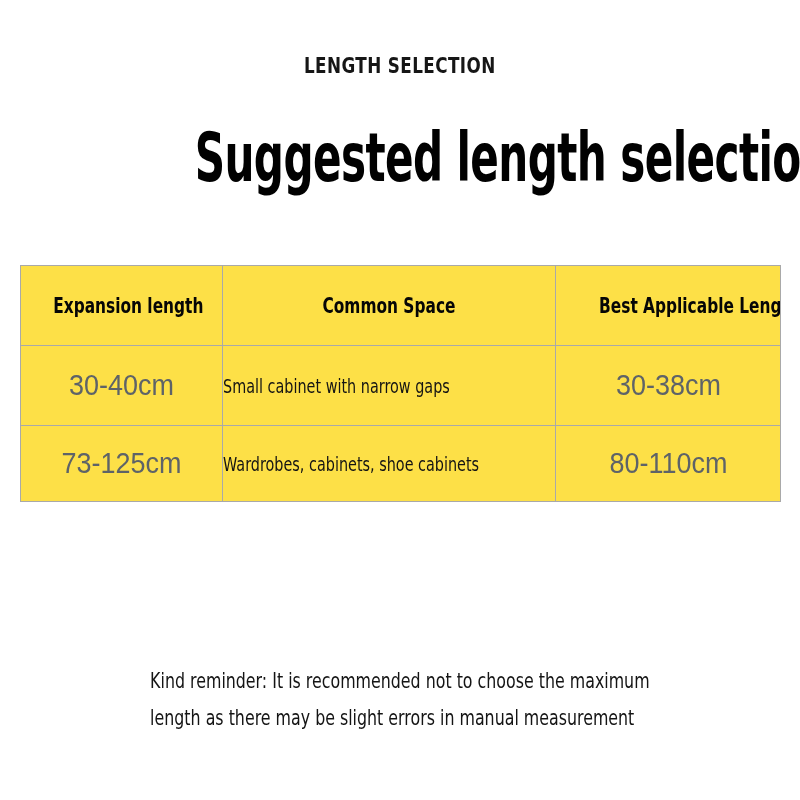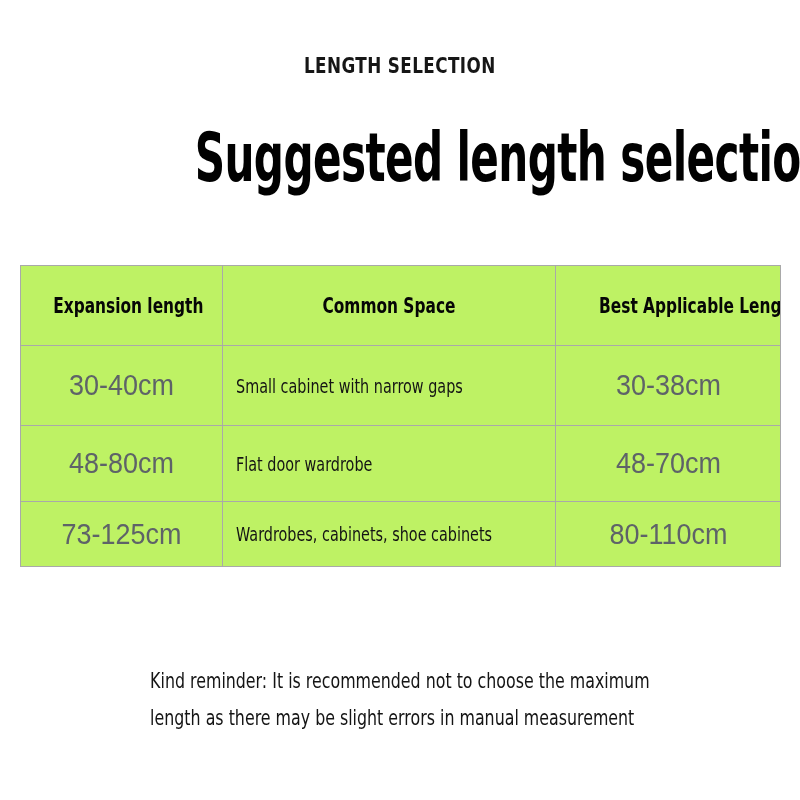--- a/index.html
+++ b/index.html
@@ -37,39 +37,39 @@
 
   
   .table-wrap { position: absolute; top: 265px; left: 20px; width: 760px; }
   table.length-table {
     width: 760px; border-collapse: collapse; table-layout: fixed;
   }
   .length-table th, .length-table td {
     border: 1px solid #a9a9a9;
     vertical-align: middle;
     text-align: center;
-    background: #bef264;
+    background: #fde047;
     overflow: hidden;
   }
   .length-table thead tr { height: 80px; }
   .length-table tbody tr:nth-child(1) { height: 80px; }
   .length-table tbody tr:nth-child(2) { height: 76px; }
   .length-table tbody tr:nth-child(3) { height: 65px; }
   .length-table tbody tr:nth-child(4) { height: 74px; }
 
   .length-table th .cond {
     font-size: 22px; font-weight: 700; color: #060606;
     transform: scaleX(0.70);
   }
   td.cell-range .cond {
     font-family: "Liberation Sans", sans-serif;
     font-size: 29px; font-weight: 400; color: #5e6368;
     transform: scaleX(0.93);
   }
-  td.cell-space { text-align: left; padding-left: 13px; }
+  td.cell-space { text-align: left; }
   td.cell-space .cond {
     font-size: 20px; font-weight: 400; color: #141414;
     transform: scaleX(0.72); transform-origin: left center;
   }
 
   
   .reminder-wrap {
     position: absolute; top: 662px; left: 0; width: 800px;
     display: flex; justify-content: center;
   }
@@ -117,31 +117,20 @@
         </td>
         <td class="cell-space">
           <span class="cond">Small cabinet with narrow gaps</span>
         </td>
         <td class="cell-range">
           <span class="cond">30-38cm</span>
         </td>
       </tr>
       <tr>
         <td class="cell-range">
-          <span class="cond">48-80cm</span>
-        </td>
-        <td class="cell-space">
-          <span class="cond">Flat door wardrobe</span>
-        </td>
-        <td class="cell-range">
-          <span class="cond">48-70cm</span>
-        </td>
-      </tr>
-      <tr>
-        <td class="cell-range">
           <span class="cond">73-125cm</span>
         </td>
         <td class="cell-space">
           <span class="cond">Wardrobes, cabinets, shoe cabinets</span>
         </td>
         <td class="cell-range">
           <span class="cond">80-110cm</span>
         </td>
       </tr>
     </tbody>

